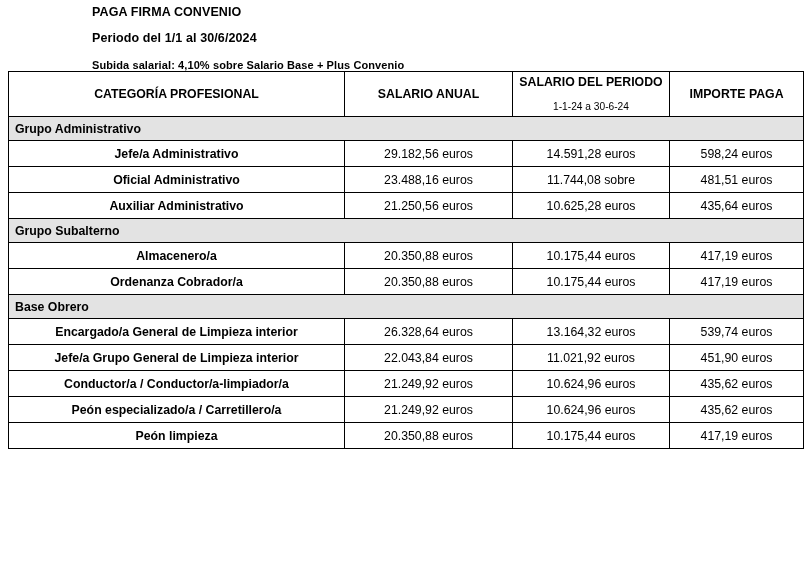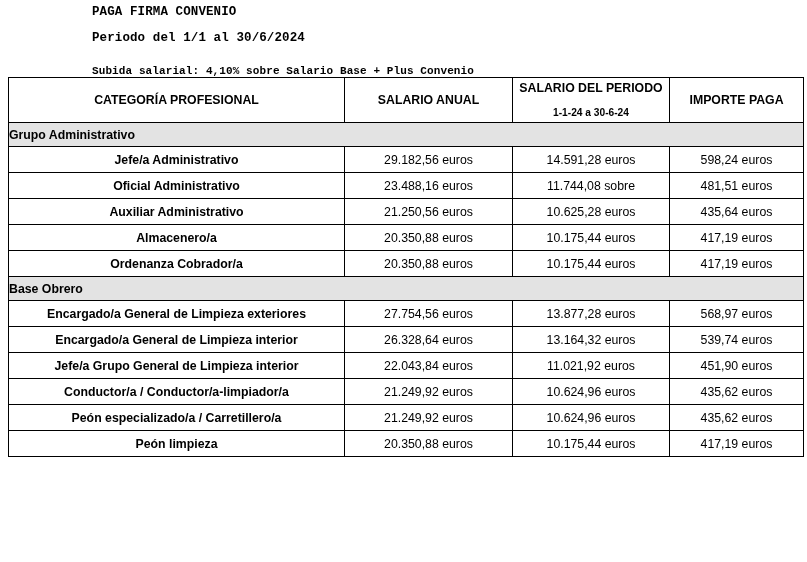--- a/index.html
+++ b/index.html
@@ -15,31 +15,30 @@
     overflow: hidden;
   }
   .page {
     position: relative;
     width: 807px;
     height: 562px;
     box-sizing: border-box;
   }
   .header-block {
     padding: 6px 3px 0 92px;
-    font-family: Liberation Mono, monospace;
   }
   .hdr-line {
     font-size: 12.5px;
     font-weight: bold;
     line-height: 1.0;
     margin-bottom: 13px;
     letter-spacing: 0.1px;
   }
   .hdr-line.second {
-    margin-bottom: 22px;
+    margin-bottom: 16px;
   }
   .hdr-line.third {
     font-size: 11px;
     margin-bottom: 0;
   }
   .doc-title {
     text-align: center;
     font-size: 15px;
     margin-top: 37px;
     margin-bottom: 14px;
@@ -67,38 +66,39 @@
   thead th {
     height: 44px;
     text-align: center;
     font-weight: bold;
     font-size: 11.6px;
     line-height: 1.15;
   }
   thead th .sub {
     display: block;
     font-size: 10.2px;
-    font-weight: bold;
+    font-weight: normal;
     margin-top: 12px;
   }
   tbody td {
     height: 25px;
   }
   td.name {
     text-align: left;
     padding-left: 6px;
     font-weight: bold;
   }
   td.num {
     text-align: center;
   }
   tr.group td {
     background: #e3e3e3;
     font-weight: bold;
     text-align: left;
+    padding-left: 6px;
     height: 23px;
   }
 </style>
 </head>
 <body>
 
 <div class="page">
 
   <div class="header-block">
     <div class="hdr-line">PAGA FIRMA CONVENIO</div>
@@ -149,45 +149,42 @@
         <td class="num">11.744,08 sobre</td>
         <td class="num">481,51 euros</td>
       </tr>
       <tr>
         <td class="name">Auxiliar Administrativo</td>
         <td class="num">21.250,56 euros</td>
         <td class="num">10.625,28 euros</td>
         <td class="num">435,64 euros</td>
       </tr>
 
+      <tr class="group">
+        <td colspan="4">Grupo Subalterno</td>
+      </tr>
 
       <tr>
         <td class="name">Almacenero/a</td>
         <td class="num">20.350,88 euros</td>
         <td class="num">10.175,44 euros</td>
         <td class="num">417,19 euros</td>
       </tr>
       <tr>
         <td class="name">Ordenanza Cobrador/a</td>
         <td class="num">20.350,88 euros</td>
         <td class="num">10.175,44 euros</td>
         <td class="num">417,19 euros</td>
       </tr>
 
       <tr class="group">
         <td colspan="4">Base Obrero</td>
       </tr>
 
       <tr>
-        <td class="name">Encargado/a General de Limpieza exteriores</td>
-        <td class="num">27.754,56 euros</td>
-        <td class="num">13.877,28 euros</td>
-        <td class="num">568,97 euros</td>
-      </tr>
-      <tr>
         <td class="name">Encargado/a General de Limpieza interior</td>
         <td class="num">26.328,64 euros</td>
         <td class="num">13.164,32 euros</td>
         <td class="num">539,74 euros</td>
       </tr>
       <tr>
         <td class="name">Jefe/a Grupo General de Limpieza interior</td>
         <td class="num">22.043,84 euros</td>
         <td class="num">11.021,92 euros</td>
         <td class="num">451,90 euros</td>

